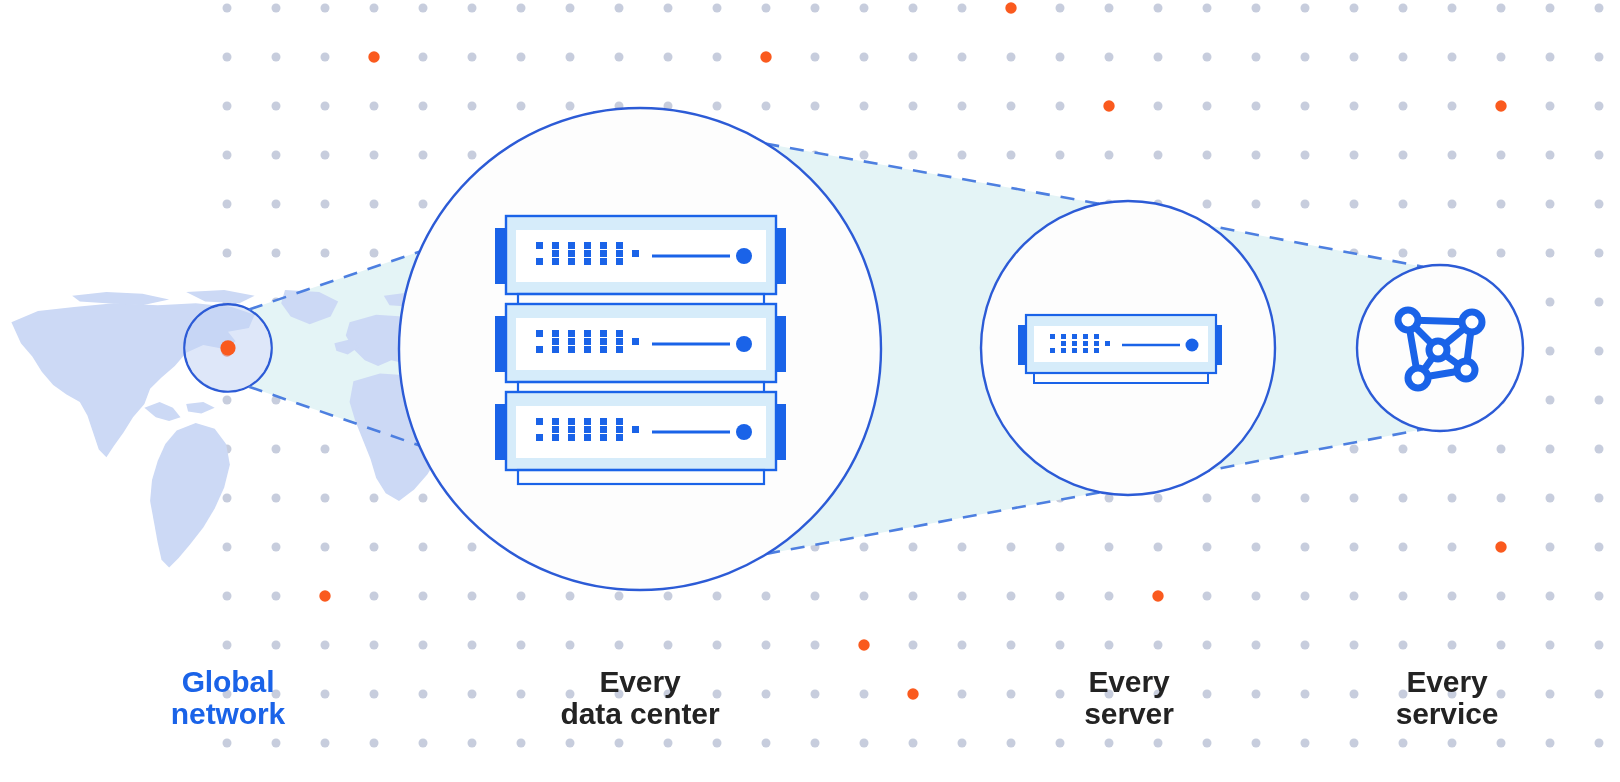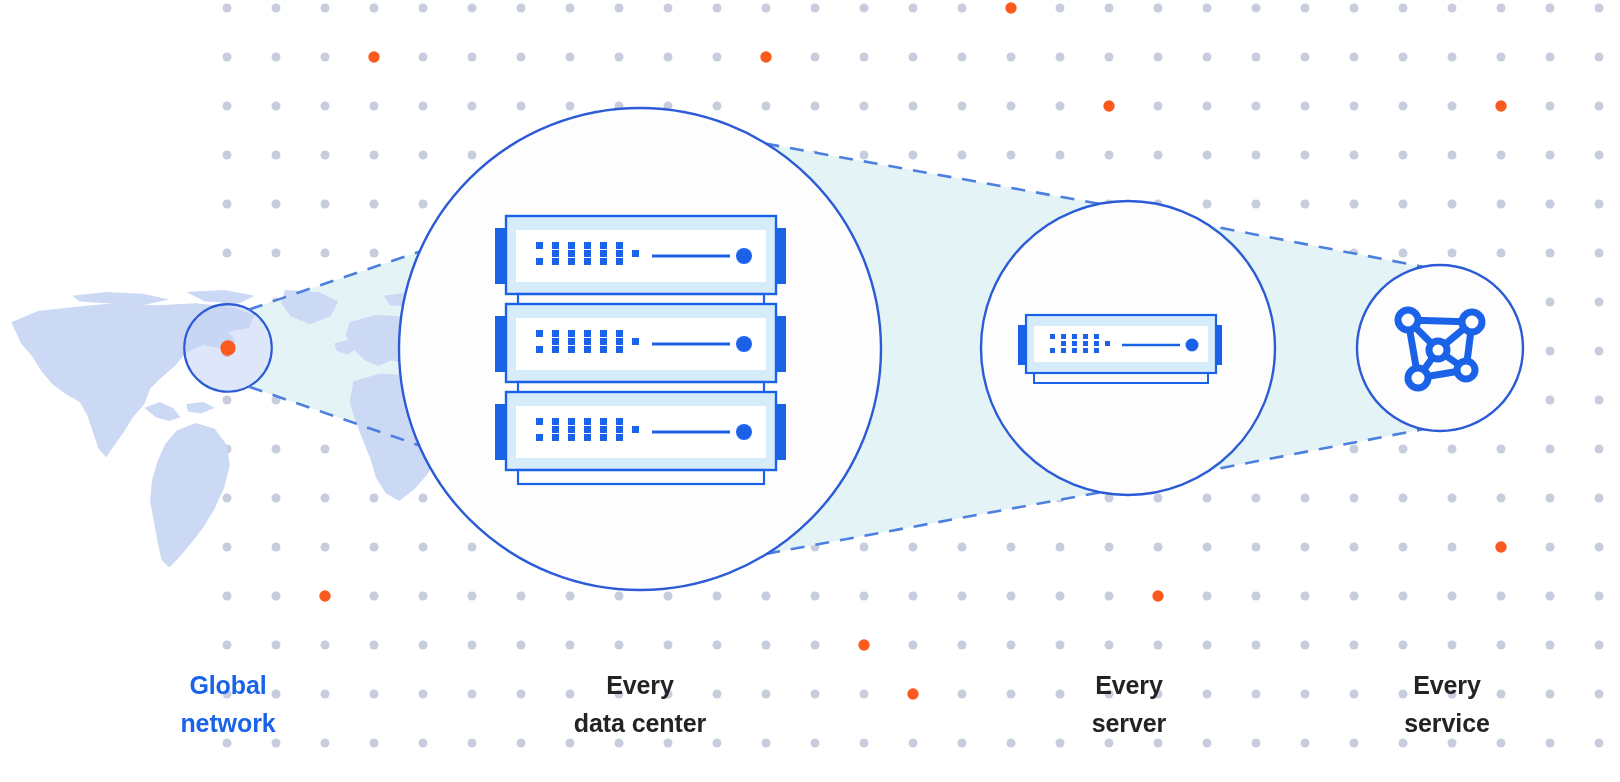--- a/index.html
+++ b/index.html
@@ -8,22 +8,22 @@
     background:#ffffff;
     font-family:"Liberation Sans", sans-serif;
     overflow:hidden;
     position:relative;
   }
   #stage{position:absolute;left:0;top:0;width:1620px;height:782px;}
   svg.layer{position:absolute;left:0;top:0;width:1620px;height:782px;display:block;}
   .label{
     position:absolute;
     text-align:center;
-    font-size:25px;
-    line-height:38px;
+    font-size:30px;
+    line-height:32px;
     font-weight:700;
     color:#232323;
     letter-spacing:-0.1px;
     white-space:pre-line;
   }
   .label.accent{color:#1a63e8;}
 </style>
 </head>
 <body>
 

